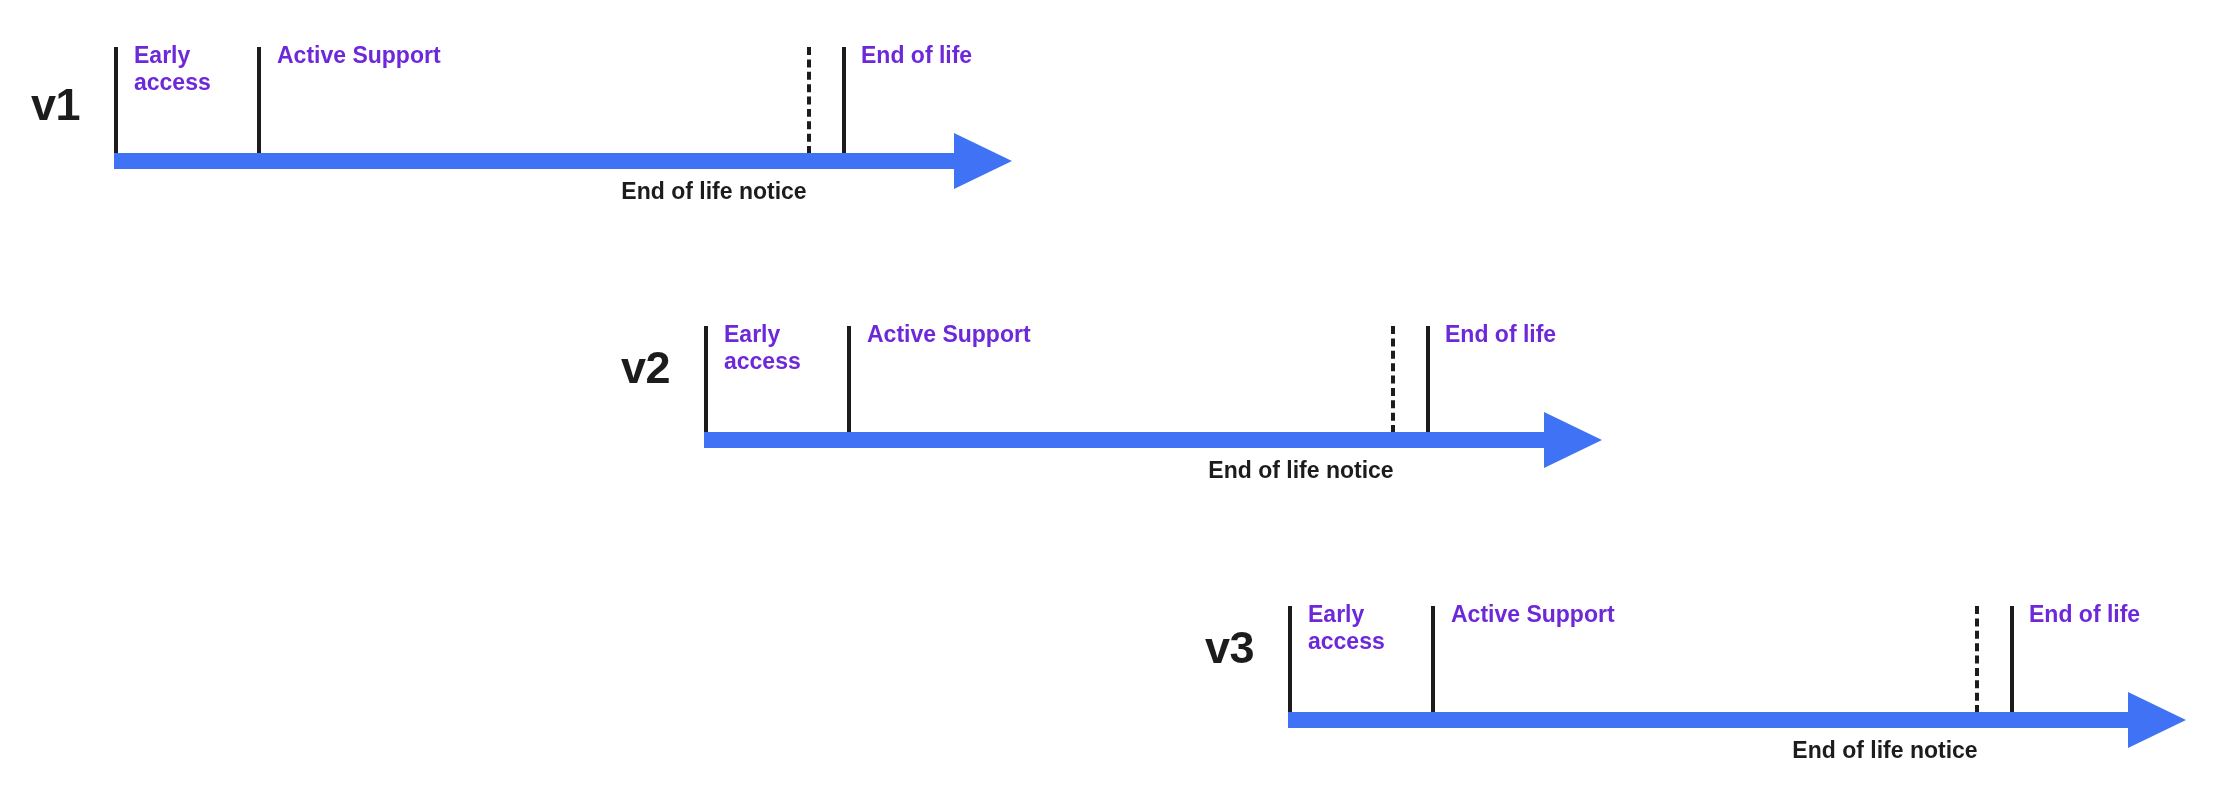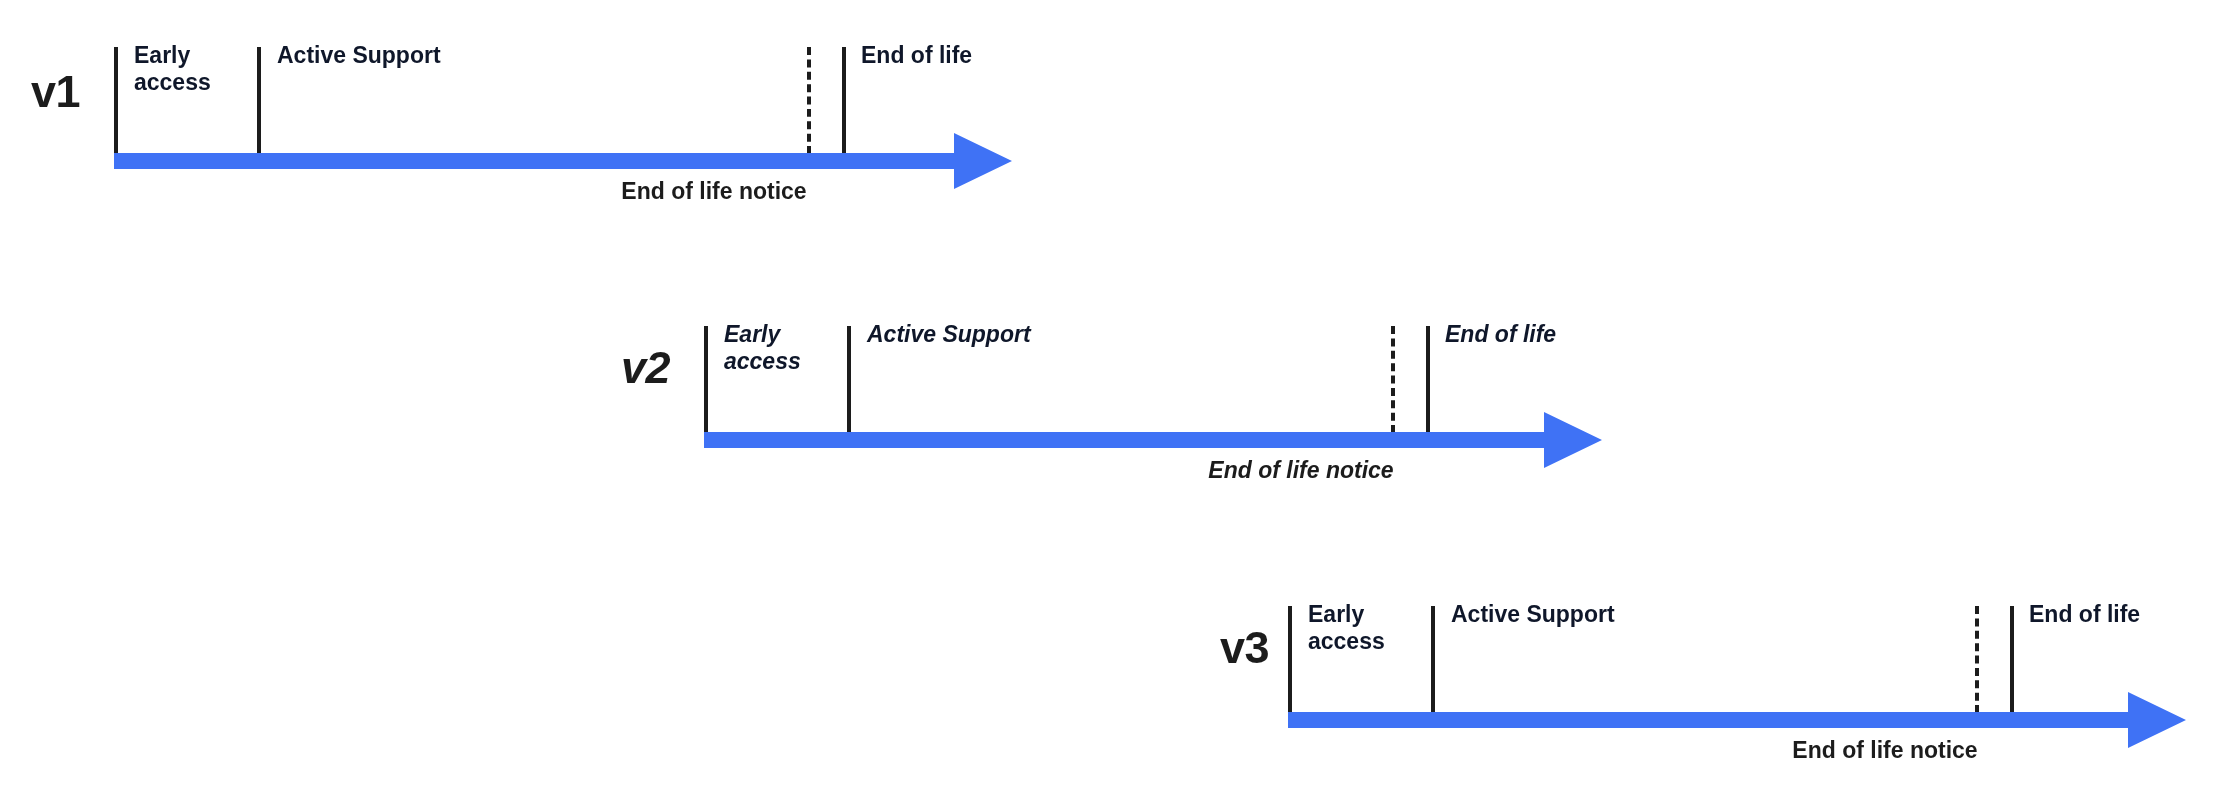--- a/index.html
+++ b/index.html
@@ -36,21 +36,21 @@
   .tick.dashed {
     width: 0;
     background: none;
     border-left: 4px dashed #1c1c1c;
   }
 
   .phase-label {
     position: absolute;
     font-size: 23px;
     font-weight: 700;
-    color: #0f172a;
+    color: #6d28d9;
     line-height: 1.17;
     white-space: pre-line;
   }
   .phase-label.nowrap { white-space: nowrap; }
 
   .arrow-wrap { position: absolute; }
   .arrow-wrap svg { display: block; }
 
   .notice-label {
     position: absolute;
@@ -64,42 +64,42 @@
     margin-left: 25px;
   }
 </style>
 </head>
 <body>
 
 <div class="timeline-diagram">
 
   <div class="lifecycle-row" style="left:0; top:0; width:1060px; height:230px;">
 
-    <div class="version-label" style="left:31px; top:69px;">v1</div>
+    <div class="version-label" style="left:31px; top:82px;">v1</div>
 
     <div class="tick" style="left:114px; top:47px; height:107px;"></div>
     <div class="tick" style="left:257px; top:47px; height:107px;"></div>
     <div class="tick dashed" style="left:807px; top:47px; height:107px;"></div>
     <div class="tick" style="left:842px; top:47px; height:107px;"></div>
 
     <div class="phase-label" style="left:134px; top:42px;">Early
 access</div>
     <div class="phase-label nowrap" style="left:277px; top:42px;">Active Support</div>
     <div class="phase-label nowrap" style="left:861px; top:42px;">End of life</div>
 
     <div class="arrow-wrap" style="left:114px; top:130px; width:900px; height:62px;">
       <svg width="900" height="62" viewBox="0 0 900 62" xmlns="http://www.w3.org/2000/svg">
         <path d="M0 23 L840 23 L840 3 L898 31 L840 59 L840 39 L0 39 Z" fill="#3f72f5"></path>
       </svg>
     </div>
 
     <div class="notice-label" style="left:689px; top:178px;">End of life notice</div>
   </div>
 
-  <div class="lifecycle-row" style="left:590px; top:279px; width:1060px; height:230px;font-style:italic;">
+  <div class="lifecycle-row" style="left:590px; top:279px; width:1060px; height:230px;">
 
     <div class="version-label" style="left:31px; top:66px;">v2</div>
 
     <div class="tick" style="left:114px; top:47px; height:107px;"></div>
     <div class="tick" style="left:257px; top:47px; height:107px;"></div>
     <div class="tick dashed" style="left:801px; top:47px; height:107px;"></div>
     <div class="tick" style="left:836px; top:47px; height:107px;"></div>
 
     <div class="phase-label" style="left:134px; top:42px;">Early
 access</div>
@@ -110,21 +110,21 @@
       <svg width="900" height="62" viewBox="0 0 900 62" xmlns="http://www.w3.org/2000/svg">
         <path d="M0 23 L840 23 L840 3 L898 31 L840 59 L840 39 L0 39 Z" fill="#3f72f5"></path>
       </svg>
     </div>
 
     <div class="notice-label" style="left:686px; top:178px;">End of life notice</div>
   </div>
 
   <div class="lifecycle-row" style="left:1174px; top:559px; width:1060px; height:230px;">
 
-    <div class="version-label" style="left:46px; top:66px;">v3</div>
+    <div class="version-label" style="left:31px; top:66px;">v3</div>
 
     <div class="tick" style="left:114px; top:47px; height:107px;"></div>
     <div class="tick" style="left:257px; top:47px; height:107px;"></div>
     <div class="tick dashed" style="left:801px; top:47px; height:107px;"></div>
     <div class="tick" style="left:836px; top:47px; height:107px;"></div>
 
     <div class="phase-label" style="left:134px; top:42px;">Early
 access</div>
     <div class="phase-label nowrap" style="left:277px; top:42px;">Active Support</div>
     <div class="phase-label nowrap" style="left:855px; top:42px;">End of life</div>

